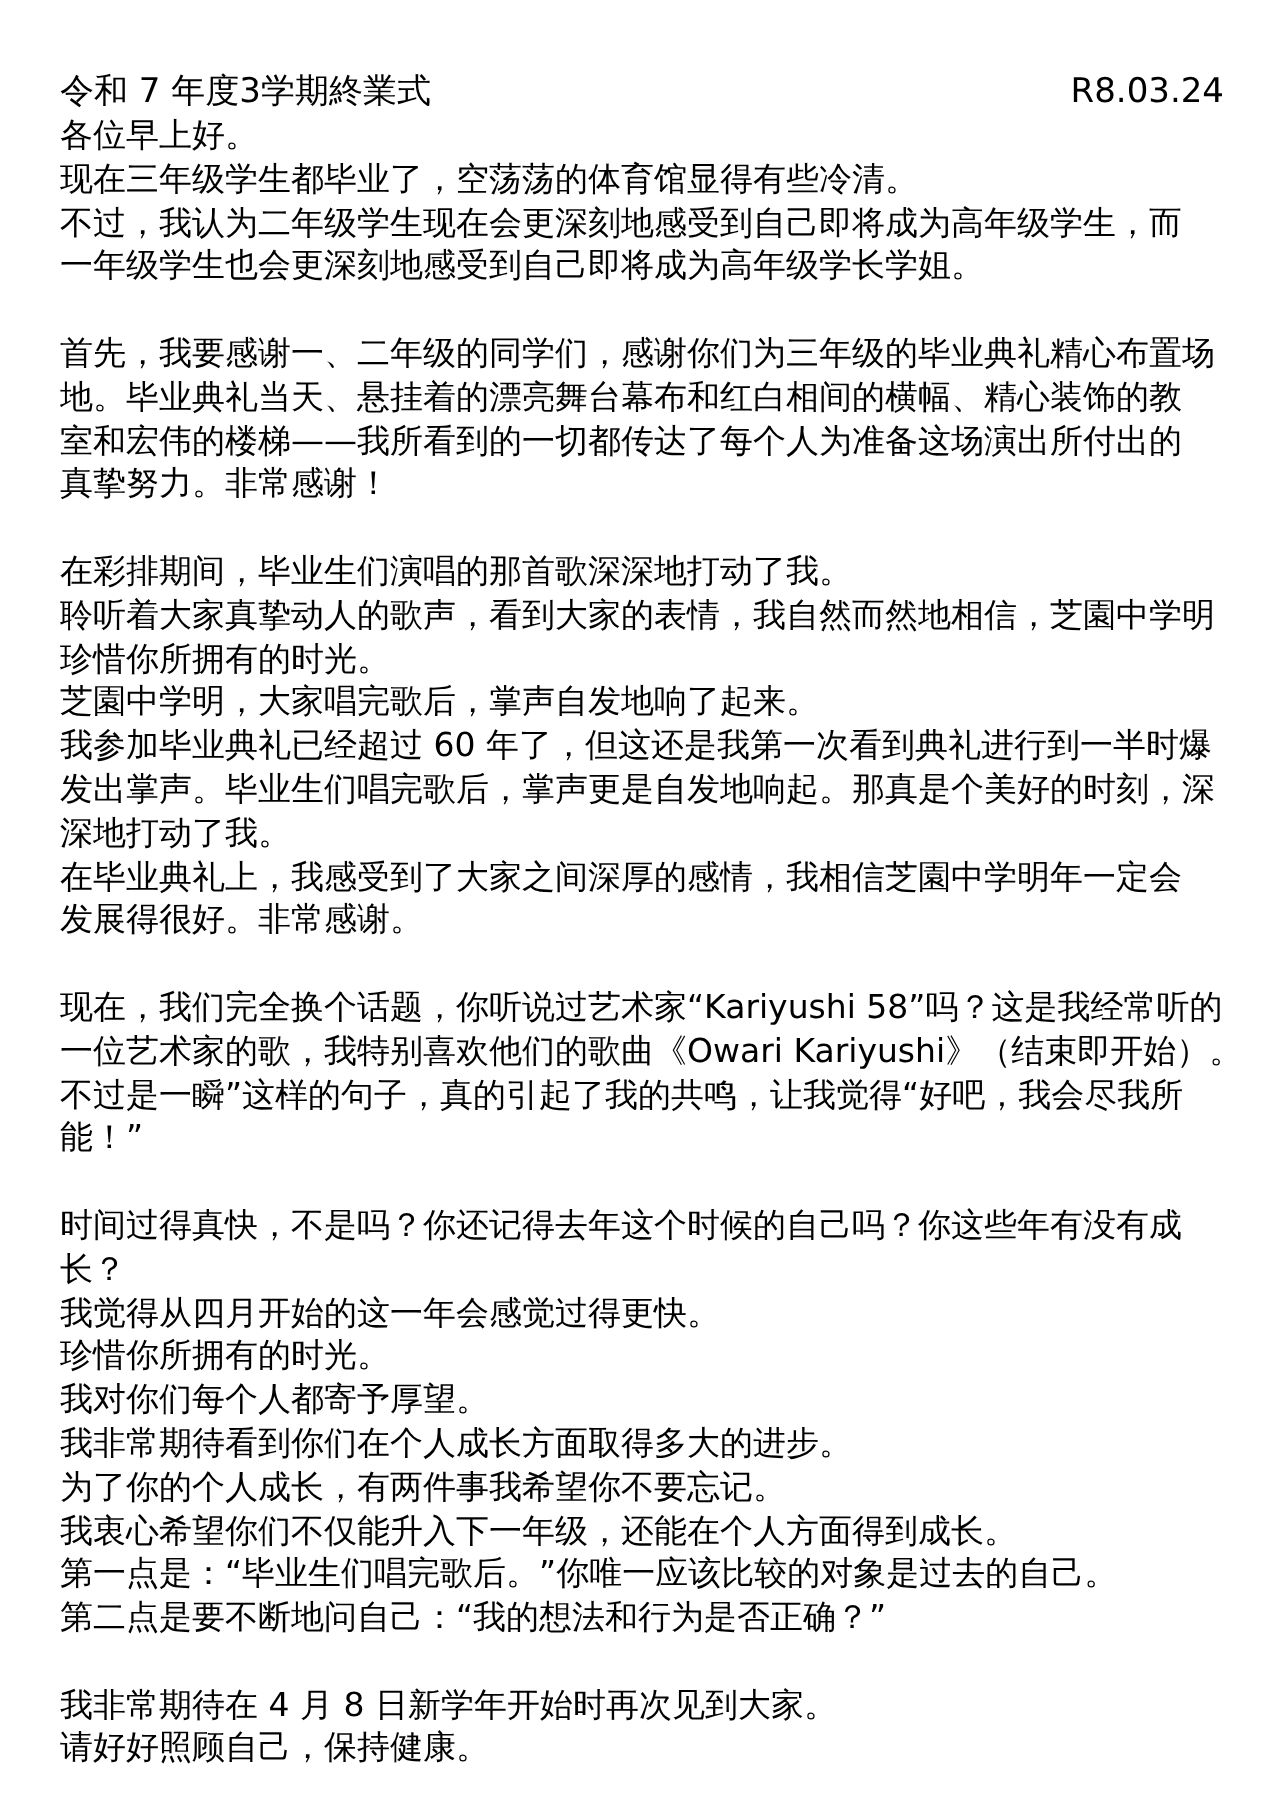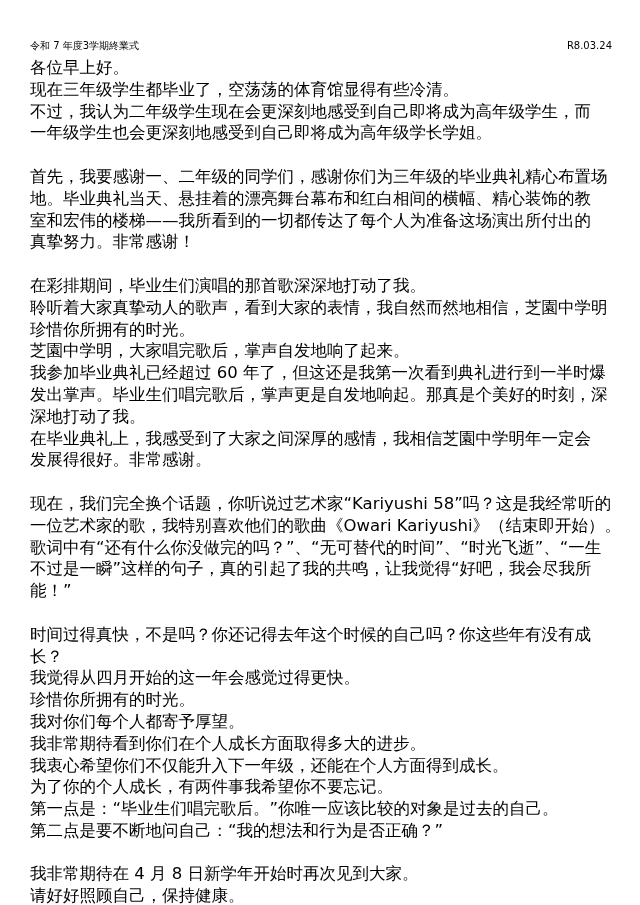--- a/index.html
+++ b/index.html
@@ -15,21 +15,21 @@
     color: #000000;
     font-family: "DejaVu Sans", "Liberation Sans", sans-serif;
     box-sizing: border-box;
     padding: 38px 28px 0 30px;
     overflow: hidden;
   }
   .header-row {
     display: flex;
     justify-content: space-between;
     align-items: center;
-    font-size: 10px;
+    font-size: 17px;
     line-height: 16px;
     font-weight: 500;
     margin-bottom: 3px;
   }
   .doc-body {
     font-size: 16.5px;
     font-weight: 500;
     letter-spacing: 0;
   }
   .paragraph {
@@ -68,33 +68,32 @@
         <div class="line">芝園中学明，大家唱完歌后，掌声自发地响了起来。</div>
         <div class="line">我参加毕业典礼已经超过 60 年了，但这还是我第一次看到典礼进行到一半时爆</div>
         <div class="line">发出掌声。毕业生们唱完歌后，掌声更是自发地响起。那真是个美好的时刻，深</div>
         <div class="line">深地打动了我。</div>
         <div class="line">在毕业典礼上，我感受到了大家之间深厚的感情，我相信芝園中学明年一定会</div>
         <div class="line">发展得很好。非常感谢。</div>
       </div>
       <div class="paragraph">
         <div class="line">现在，我们完全换个话题，你听说过艺术家“Kariyushi 58”吗？这是我经常听的</div>
         <div class="line">一位艺术家的歌，我特别喜欢他们的歌曲《Owari Kariyushi》（结束即开始）。</div>
-        <div class="line">歌词中有“还有什么你没做完的吗？”、“无可替代的时间”、“时光飞逝”、“一生</div>
         <div class="line">不过是一瞬”这样的句子，真的引起了我的共鸣，让我觉得“好吧，我会尽我所</div>
         <div class="line">能！”</div>
       </div>
       <div class="paragraph">
         <div class="line">时间过得真快，不是吗？你还记得去年这个时候的自己吗？你这些年有没有成</div>
         <div class="line">长？</div>
         <div class="line">我觉得从四月开始的这一年会感觉过得更快。</div>
         <div class="line">珍惜你所拥有的时光。</div>
         <div class="line">我对你们每个人都寄予厚望。</div>
         <div class="line">我非常期待看到你们在个人成长方面取得多大的进步。</div>
+        <div class="line">为了你的个人成长，有两件事我希望你不要忘记。</div>
         <div class="line">我衷心希望你们不仅能升入下一年级，还能在个人方面得到成长。</div>
-        <div class="line">为了你的个人成长，有两件事我希望你不要忘记。</div>
         <div class="line">第一点是：“毕业生们唱完歌后。”你唯一应该比较的对象是过去的自己。</div>
         <div class="line">第二点是要不断地问自己：“我的想法和行为是否正确？”</div>
       </div>
       <div class="paragraph">
         <div class="line">我非常期待在 4 月 8 日新学年开始时再次见到大家。</div>
         <div class="line">请好好照顾自己，保持健康。</div>
       </div>
     </div>
 </div>
 

